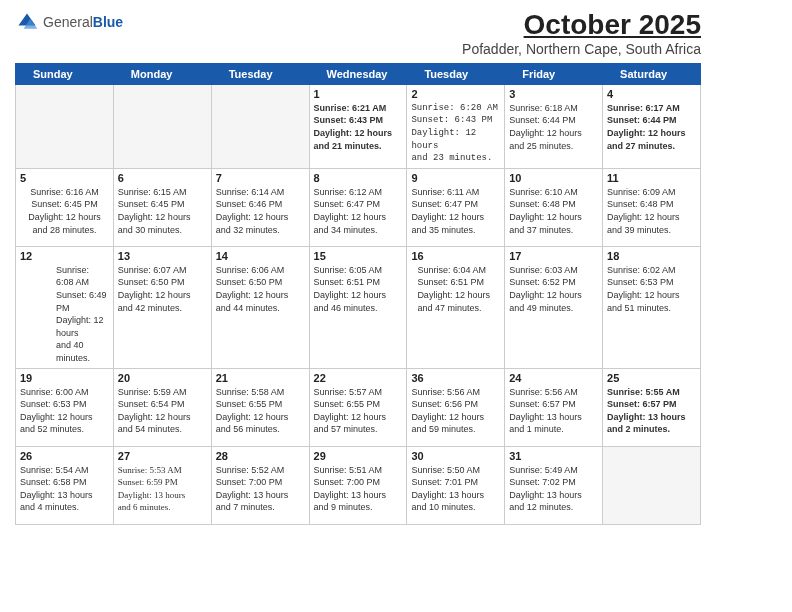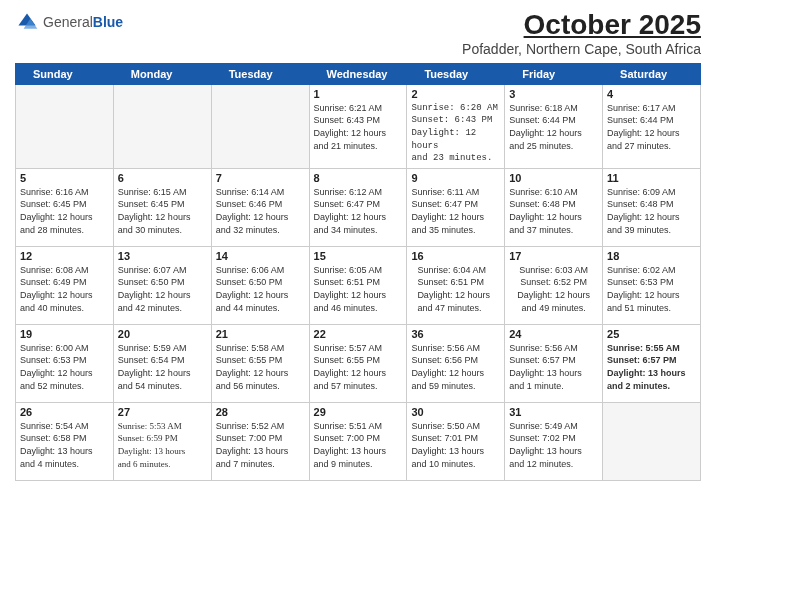--- a/index.html
+++ b/index.html
@@ -121,51 +121,51 @@
         <th>Saturday</th>
       </tr>
     </thead>
     <tbody id="calendar-body">
     <tr>
           <td class="empty"></td>
           <td class="empty"></td>
           <td class="empty"></td>
           <td>
             <div class="day-number">1</div>
-            <div class="day-info" style="white-space: pre-line;">Sunrise: 6:21 AM
+            <div class="day-info" style="white-space: pre-line; font-weight: bold;">Sunrise: 6:21 AM
 Sunset: 6:43 PM
 Daylight: 12 hours
 and 21 minutes.</div>
           </td>
           <td>
             <div class="day-number">2</div>
             <div class="day-info" style="white-space: pre-line; font-family: Liberation Mono, monospace;">Sunrise: 6:20 AM
 Sunset: 6:43 PM
 Daylight: 12 hours
 and 23 minutes.</div>
           </td>
           <td>
             <div class="day-number">3</div>
             <div class="day-info" style="white-space: pre-line;">Sunrise: 6:18 AM
 Sunset: 6:44 PM
 Daylight: 12 hours
 and 25 minutes.</div>
           </td>
           <td>
             <div class="day-number">4</div>
-            <div class="day-info" style="white-space: pre-line;">Sunrise: 6:17 AM
+            <div class="day-info" style="white-space: pre-line; font-weight: bold;">Sunrise: 6:17 AM
 Sunset: 6:44 PM
 Daylight: 12 hours
 and 27 minutes.</div>
           </td>
         </tr>
         <tr>
           <td>
             <div class="day-number">5</div>
-            <div class="day-info" style="white-space: pre-line;">Sunrise: 6:16 AM
+            <div class="day-info" style="white-space: pre-line; text-align: center;">Sunrise: 6:16 AM
 Sunset: 6:45 PM
 Daylight: 12 hours
 and 28 minutes.</div>
           </td>
           <td>
             <div class="day-number">6</div>
             <div class="day-info" style="white-space: pre-line;">Sunrise: 6:15 AM
 Sunset: 6:45 PM
 Daylight: 12 hours
 and 30 minutes.</div>
@@ -202,21 +202,21 @@
             <div class="day-number">11</div>
             <div class="day-info" style="white-space: pre-line;">Sunrise: 6:09 AM
 Sunset: 6:48 PM
 Daylight: 12 hours
 and 39 minutes.</div>
           </td>
         </tr>
         <tr>
           <td>
             <div class="day-number">12</div>
-            <div class="day-info" style="white-space: pre-line;">Sunrise: 6:08 AM
+            <div class="day-info" style="white-space: pre-line; margin-left: 36px;">Sunrise: 6:08 AM
 Sunset: 6:49 PM
 Daylight: 12 hours
 and 40 minutes.</div>
           </td>
           <td>
             <div class="day-number">13</div>
             <div class="day-info" style="white-space: pre-line;">Sunrise: 6:07 AM
 Sunset: 6:50 PM
 Daylight: 12 hours
 and 42 minutes.</div>
@@ -237,21 +237,21 @@
           </td>
           <td>
             <div class="day-number">16</div>
             <div class="day-info" style="white-space: pre-line; margin-left: 6px;">Sunrise: 6:04 AM
 Sunset: 6:51 PM
 Daylight: 12 hours
 and 47 minutes.</div>
           </td>
           <td>
             <div class="day-number">17</div>
-            <div class="day-info" style="white-space: pre-line; text-align: center;">Sunrise: 6:03 AM
+            <div class="day-info" style="white-space: pre-line;">Sunrise: 6:03 AM
 Sunset: 6:52 PM
 Daylight: 12 hours
 and 49 minutes.</div>
           </td>
           <td>
             <div class="day-number">18</div>
             <div class="day-info" style="white-space: pre-line;">Sunrise: 6:02 AM
 Sunset: 6:53 PM
 Daylight: 12 hours
 and 51 minutes.</div>

